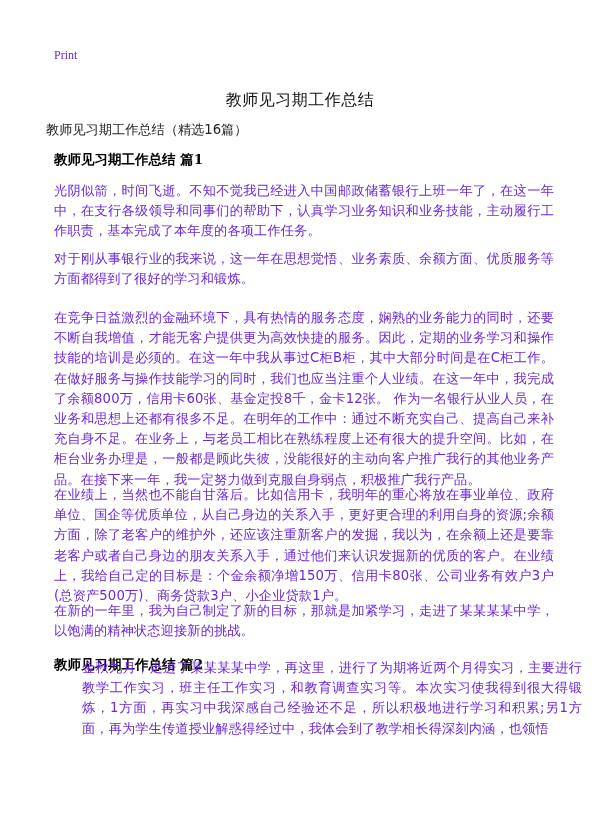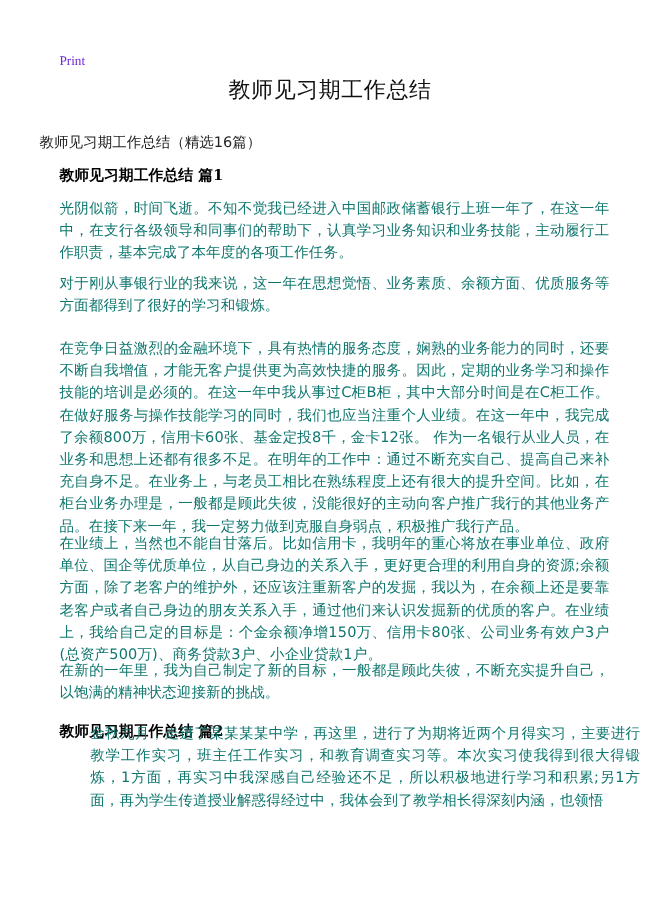--- a/index.html
+++ b/index.html
@@ -20,52 +20,52 @@
       left: 54px;
       top: 48px;
       font-family: "Liberation Serif", "DejaVu Serif", serif;
       font-size: 12px;
       color: #6d28d9;
     }
     .doc-title {
       position: absolute;
       left: 0;
       width: 600px;
-      top: 68px;
+      top: 90px;
       text-align: center;
-      font-size: 20px;
+      font-size: 16px;
       font-weight: normal;
       color: #111;
       margin: 0;
       letter-spacing: 0.5px;
     }
     .doc-subtitle {
       position: absolute;
-      left: 36px;
+      left: 46px;
       top: 121px;
       font-size: 13.2px;
       color: #222;
       margin: 0;
     }
     .section-heading {
       position: absolute;
       left: 54px;
       font-size: 13.5px;
       font-weight: bold;
       color: #000000;
       margin: 0;
       font-family: "DejaVu Serif", "Liberation Serif", serif;
     }
     .para {
       position: absolute;
       left: 54px;
       width: 500px;
       font-size: 13.2px;
       line-height: 20.2px;
-      color: #0f766e;
+      color: #6d28d9;
       margin: 0;
       text-align: justify;
       word-break: break-all;
       letter-spacing: 0.15px;
     }
   </style>
 </head>
 <body>
 
 <div class="print-label">Print</div>
@@ -77,17 +77,17 @@
 <h2 class="section-heading" style="top:151px;">教师见习期工作总结 篇1</h2>
 
 <p class="para" style="top:181px;">光阴似箭，时间飞逝。不知不觉我已经进入中国邮政储蓄银行上班一年了，在这一年中，在支行各级领导和同事们的帮助下，认真学习业务知识和业务技能，主动履行工作职责，基本完成了本年度的各项工作任务。</p>
 
 <p class="para" style="top:249px;">对于刚从事银行业的我来说，这一年在思想觉悟、业务素质、余额方面、优质服务等方面都得到了很好的学习和锻炼。</p>
 
 <p class="para" style="top:290px;margin-top:18px;">在竞争日益激烈的金融环境下，具有热情的服务态度，娴熟的业务能力的同时，还要不断自我增值，才能无客户提供更为高效快捷的服务。因此，定期的业务学习和操作技能的培训是必须的。在这一年中我从事过C柜B柜，其中大部分时间是在C柜工作。在做好服务与操作技能学习的同时，我们也应当注重个人业绩。在这一年中，我完成了余额800万，信用卡60张、基金定投8千，金卡12张。 作为一名银行从业人员，在业务和思想上还都有很多不足。在明年的工作中：通过不断充实自己、提高自己来补充自身不足。在业务上，与老员工相比在熟练程度上还有很大的提升空间。比如，在柜台业务办理是，一般都是顾此失彼，没能很好的主动向客户推广我行的其他业务产品。在接下来一年，我一定努力做到克服自身弱点，积极推广我行产品。</p>
 
 <p class="para" style="top:485px;">在业绩上，当然也不能自甘落后。比如信用卡，我明年的重心将放在事业单位、政府单位、国企等优质单位，从自己身边的关系入手，更好更合理的利用自身的资源;余额方面，除了老客户的维护外，还应该注重新客户的发掘，我以为，在余额上还是要靠老客户或者自己身边的朋友关系入手，通过他们来认识发掘新的优质的客户。在业绩上，我给自己定的目标是：个金余额净增150万、信用卡80张、公司业务有效户3户(总资产500万)、商务贷款3户、小企业贷款1户。</p>
 
-<p class="para" style="top:601px;">在新的一年里，我为自己制定了新的目标，一般都是顾此失彼，不断充实提升自己，以饱满的精神状态迎接新的挑战。</p>
+<p class="para" style="top:601px;">在新的一年里，我为自己制定了新的目标，那就是加紧学习，走进了某某某某中学，以饱满的精神状态迎接新的挑战。</p>
 
 <h2 class="section-heading" style="top:656px;">教师见习期工作总结 篇2</h2>
 
 <p class="para" style="top:658px;margin-left:28px;">金秋九月，走进了某某某某中学，再这里，进行了为期将近两个月得实习，主要进行教学工作实习，班主任工作实习，和教育调查实习等。本次实习使我得到很大得锻炼，1方面，再实习中我深感自己经验还不足，所以积极地进行学习和积累;另1方面，再为学生传道授业解惑得经过中，我体会到了教学相长得深刻内涵，也领悟</p>
 
 </body></html>

